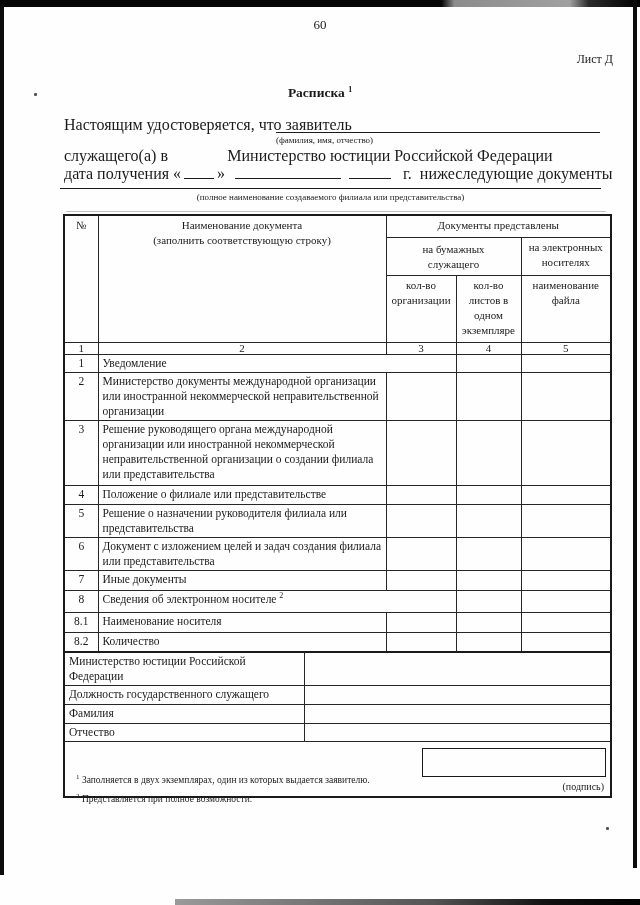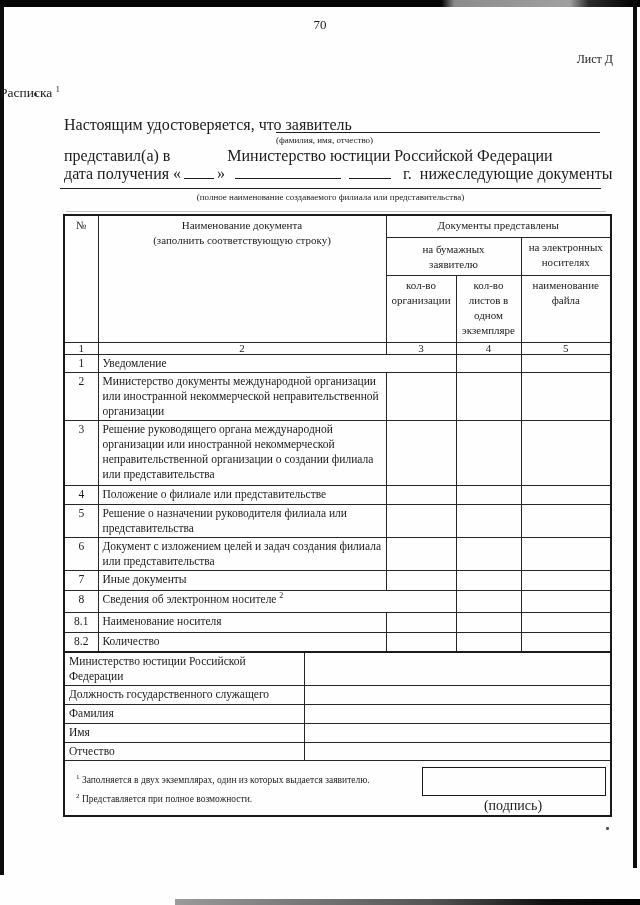--- a/index.html
+++ b/index.html
@@ -15,21 +15,21 @@
     background:linear-gradient(90deg,#060606 0%,#060606 69%,#8c8c8c 71%,#a0a0a0 89%,#2a2a2a 92%,#000 100%)}
   .scan-left{top:5px;left:0;width:4px;height:870px;background:#0c0c0c}
   .scan-right{top:0;left:633px;width:4px;height:868px;background:#0c0c0c}
   .scan-bottom{top:899px;left:175px;width:465px;height:6px;
     background:linear-gradient(90deg,#9a9a9a 0%,#555 55%,#111 80%,#000 100%)}
   .speck{width:3px;height:3px;background:#555;border-radius:1px}
 
   
   .page-number{top:17px;left:0;width:640px;text-align:center;font-size:13px}
   .sheet-label{top:52px;right:27px;font-size:12px}
-  .doc-title{top:85px;left:0;width:640px;text-align:left;font-weight:normal;font-size:13.5px}
+  .doc-title{top:85px;left:0;width:640px;text-align:center;font-weight:bold;font-size:13.5px}
   sup.ref{font-size:8px;line-height:0}
 
   .t12{font-size:16px;line-height:15px}
   .cap{font-size:9px;color:#222}
 
   .line1-label{top:117px;left:64px}
   .line1-blank{top:116px;left:276px;width:324px;height:16px;border-bottom:1.5px solid #1b1b1b}
   .line1-cap{top:135px;left:276px;width:324px;text-align:left}
   .line2-label{top:148px;left:64px}
   .line2-value{top:148px;left:178px;width:424px;text-align:center}
@@ -48,45 +48,45 @@
   td{border:1px solid #262626;vertical-align:top;padding:1px 4px;
      font-size:11.5px;line-height:15px;overflow:hidden}
   td.hdr{text-align:center;font-size:11px;line-height:15px;padding:2px 1px;vertical-align:top}
   td.hc{vertical-align:middle}
   .paper-hdr span{display:inline-block;max-width:84px}
   td.num{text-align:center;font-size:11px;line-height:11px;padding:0}
   td.no{text-align:center;padding:1px 0}
   .officials{margin-top:-2px}
   .sig-cell{height:54px;position:relative;padding:0}
   .sig-box{position:absolute;left:357px;top:6px;width:182px;height:27px;border:1.5px solid #1a1a1a}
-  .sig-cap{position:absolute;left:357px;top:37px;width:182px;text-align:center;font-size:14px}
+  .sig-cap{position:absolute;left:357px;top:37px;width:182px;text-align:right;font-size:10px}
 
   
   .footnotes{top:769px;left:76px;width:480px;font-size:9.5px;line-height:16px}
   .footnotes sup{font-size:7px}
 </style>
 </head>
 <body>
 
 <div class="abs scan-top"></div>
 <div class="abs scan-left"></div>
 <div class="abs scan-right"></div>
 <div class="abs scan-bottom"></div>
 <div class="abs speck" style="top:93px;left:34px"></div>
 <div class="abs speck" style="top:827px;left:606px"></div>
 
-<div class="abs page-number">70</div>
+<div class="abs page-number">60</div>
 <div class="abs sheet-label">Лист Д</div>
 <div class="abs doc-title"><span>Расписка</span>&nbsp;<sup class="ref">1</sup></div>
 
 <div class="abs t12 line1-label">Настоящим удостоверяется, что заявитель</div>
 <div class="abs line1-blank"></div>
 <div class="abs cap line1-cap">(фамилия, имя, отчество)</div>
 
-<div class="abs t12 line2-label">представил(а) в</div>
+<div class="abs t12 line2-label">служащего(а) в</div>
 <div class="abs t12 line2-value">Министерство юстиции Российской Федерации</div>
 
 <div class="abs t12 line3">
   <span>дата получения</span>
   <span>«</span><span class="blank b1"></span><span>»</span><span class="blank b2"></span><span class="blank b3"></span>
   <span>г.</span>&nbsp;
   <span>нижеследующие документы</span>
 </div>
 
 <div class="abs full-line"></div>
@@ -105,21 +105,21 @@
     <tbody>
       <tr>
         <td class="hdr" rowspan="3">№</td>
         <td class="hdr" rowspan="3">
           <div>Наименование документа</div>
           <div>(заполнить соответствующую строку)</div>
         </td>
         <td class="hdr" colspan="3" style="height:17px">Документы представлены</td>
       </tr>
       <tr>
-        <td class="hdr hc paper-hdr" colspan="2" style="height:33px"><span>на бумажных заявителю</span></td>
+        <td class="hdr hc paper-hdr" colspan="2" style="height:33px"><span>на бумажных служащего</span></td>
         <td class="hdr" style="height:33px">на электронных носителях</td>
       </tr>
       <tr>
         <td class="hdr" style="height:62px">кол-во организации</td>
         <td class="hdr">кол-во листов в одном экземпляре</td>
         <td class="hdr">наименование файла</td>
       </tr>
       <tr>
         <td class="num">1</td>
         <td class="num">2</td>
@@ -211,24 +211,20 @@
       </tr>
       <tr>
         <td style="height:16px">Должность государственного служащего</td>
         <td></td>
       </tr>
       <tr>
         <td style="height:16px">Фамилия</td>
         <td></td>
       </tr>
       <tr>
-        <td style="height:16px">Имя</td>
-        <td></td>
-      </tr>
-      <tr>
         <td style="height:13px">Отчество</td>
         <td></td>
       </tr>
       <tr>
         <td class="sig-cell" colspan="2">
           <div class="sig-box"></div>
           <div class="sig-cap">(подпись)</div>
         </td>
       </tr>
     </tbody>

